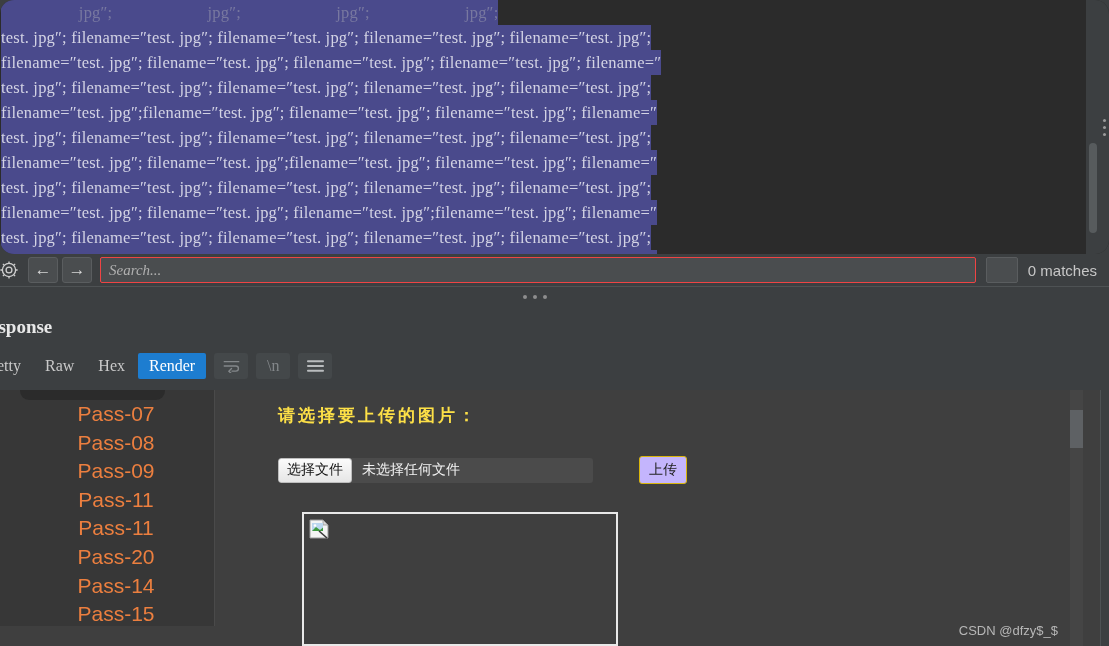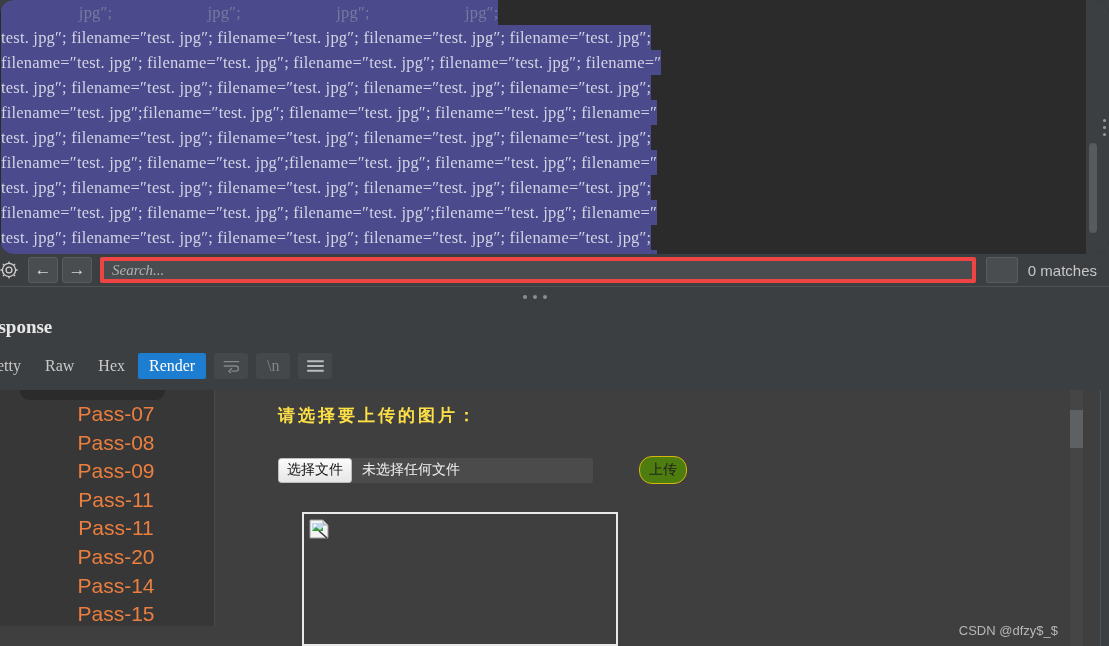--- a/index.html
+++ b/index.html
@@ -81,21 +81,21 @@
     border-radius: 3px;
     display: flex; align-items: center; justify-content: center;
     margin-left: 4px; flex: none;
     color: #d7d7d7;
   }
   .search-input {
     flex: 1 1 auto;
     height: 26px;
     margin-left: 8px;
     background: #4a4d4f;
-    border: 4px solid #ef4444;
+    border: 1px solid #ef4444;
     border-radius: 2px;
     color: #5eead4;
     font-style: italic;
     font-family: "Liberation Serif", serif;
     font-size: 15px;
     padding: 0 8px;
     line-height: 24px;
   }
   .search-input::placeholder { color: #b0b0b0; font-style: italic; }
   .match-box {
@@ -224,26 +224,26 @@
     font-family: "DejaVu Sans", sans-serif;
     flex: none;
   }
   .file-name {
     color: #f2f2f2; font-size: 14px;
     margin-left: 10px;
     font-family: "DejaVu Sans", sans-serif;
   }
   .upload-btn {
     margin-left: 46px;
-    background: #4d7c0f;
+    background: #c4b5fd;
     color: #222;
     font-size: 14px;
     padding: 4px 9px;
     border: 1px solid #d9b60c;
-    border-radius: 13px;
+    border-radius: 3px;
     font-family: "DejaVu Sans", sans-serif;
   }
   .img-box {
     position: absolute; left: 86px; top: 122px;
     width: 316px; height: 134px;
     border: 2px solid #e9e9e9;
     background: #3f3f3f;
   }
   .broken-img {
     position: absolute; left: 5px; top: 5px;

